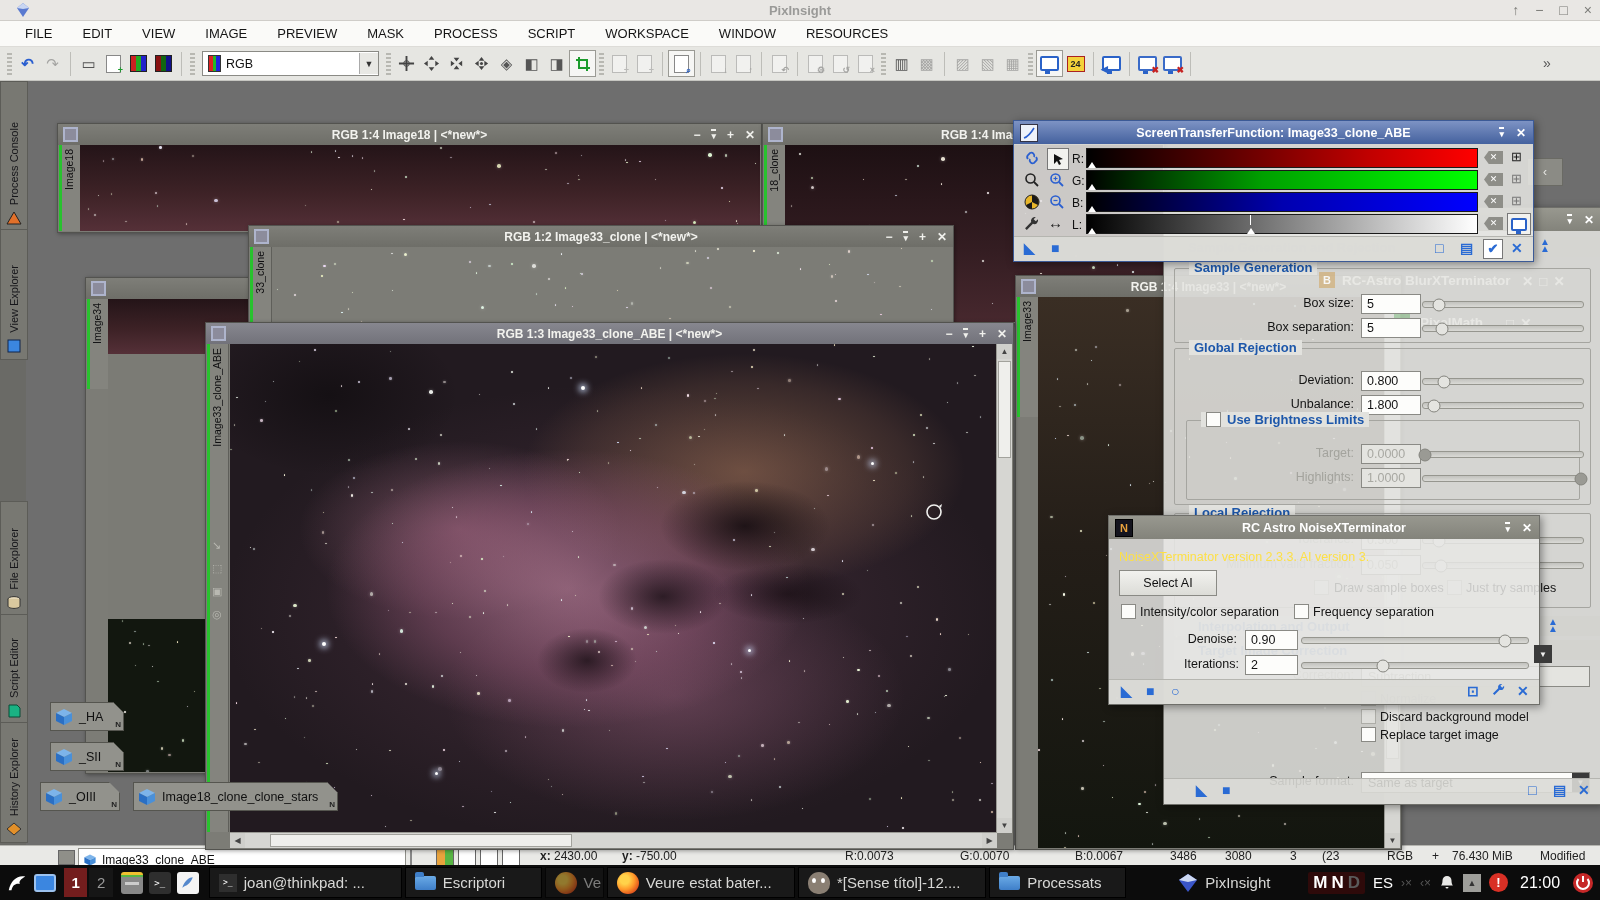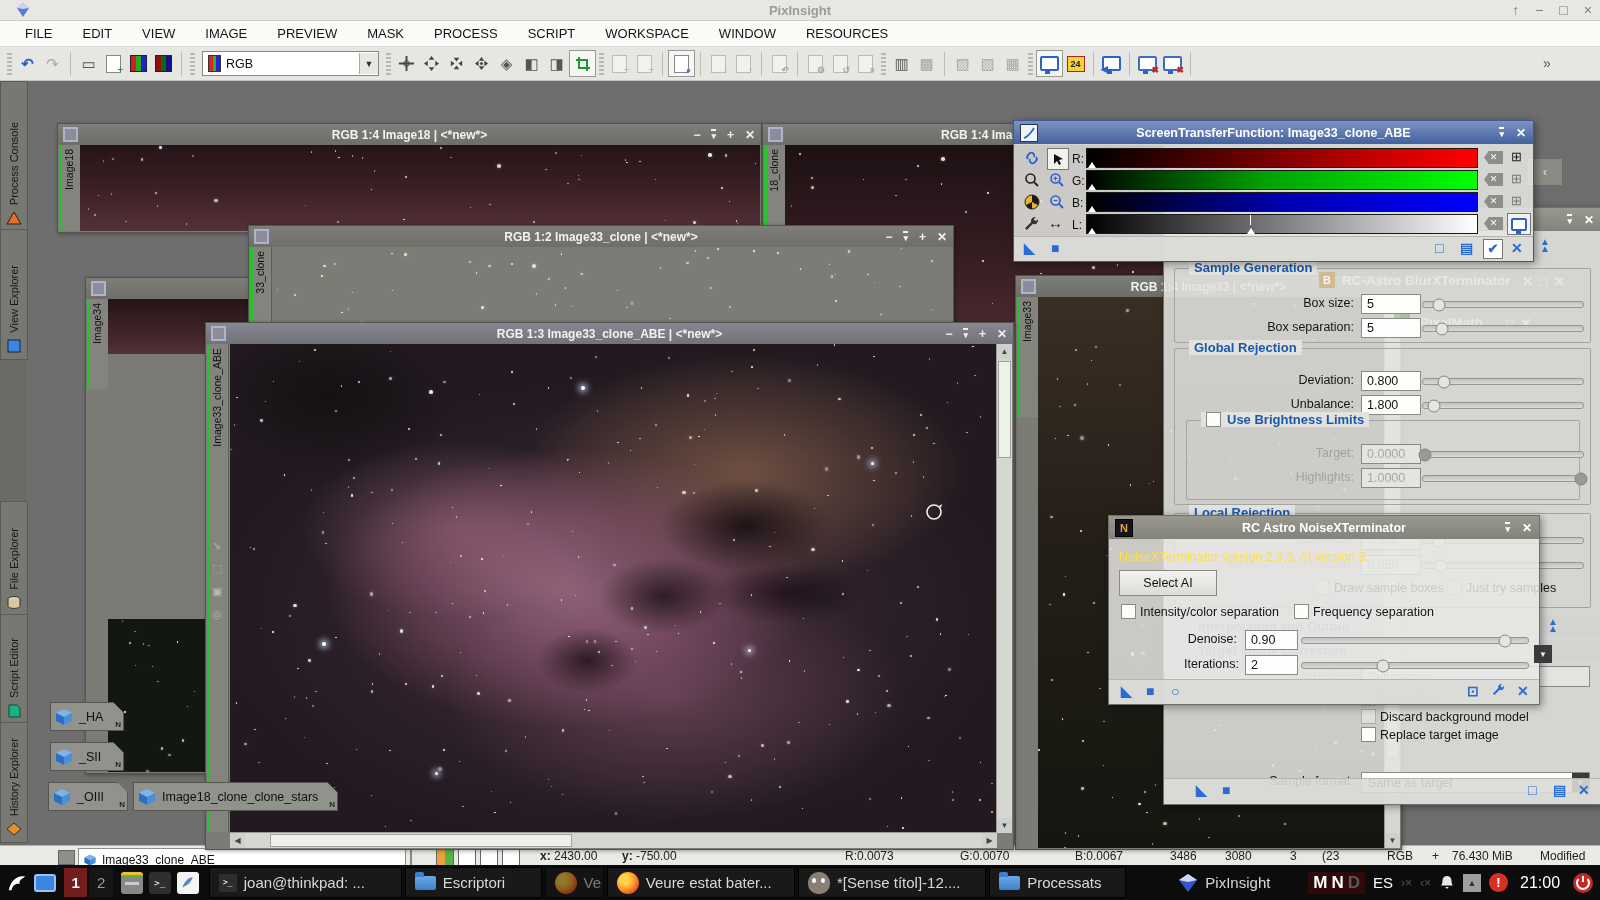--- a/index.html
+++ b/index.html
@@ -1114,21 +1114,21 @@
   </div>
   <div class="icwin" style="left:50px;top:742px;width:72px;z-index:7">
     <svg class="tico" width="20" height="20" viewBox="0 0 20 20" style="width:20px;height:20px;margin-left:3px">
         <polygon points="10,2 18,6 10,10 2,6" fill="#7db4ea"></polygon>
         <polygon points="2,6 10,10 10,18 2,14" fill="#2a6fc4"></polygon>
         <polygon points="18,6 10,10 10,18 18,14" fill="#4a90d9"></polygon>
       </svg>
     <span class="lbl">_SII</span>
     <span class="nb">N</span>
   </div>
-  <div class="icwin" style="left:48px;top:782px;width:78px;z-index:7">
+  <div class="icwin" style="left:40px;top:782px;width:78px;z-index:7">
     <svg class="tico" width="20" height="20" viewBox="0 0 20 20" style="width:20px;height:20px;margin-left:3px">
         <polygon points="10,2 18,6 10,10 2,6" fill="#7db4ea"></polygon>
         <polygon points="2,6 10,10 10,18 2,14" fill="#2a6fc4"></polygon>
         <polygon points="18,6 10,10 10,18 18,14" fill="#4a90d9"></polygon>
       </svg>
     <span class="lbl">_OIII</span>
     <span class="nb">N</span>
   </div>
   <div class="icwin" style="left:133px;top:782px;width:203px;z-index:7">
     <svg class="tico" width="20" height="20" viewBox="0 0 20 20" style="width:20px;height:20px;margin-left:3px">

